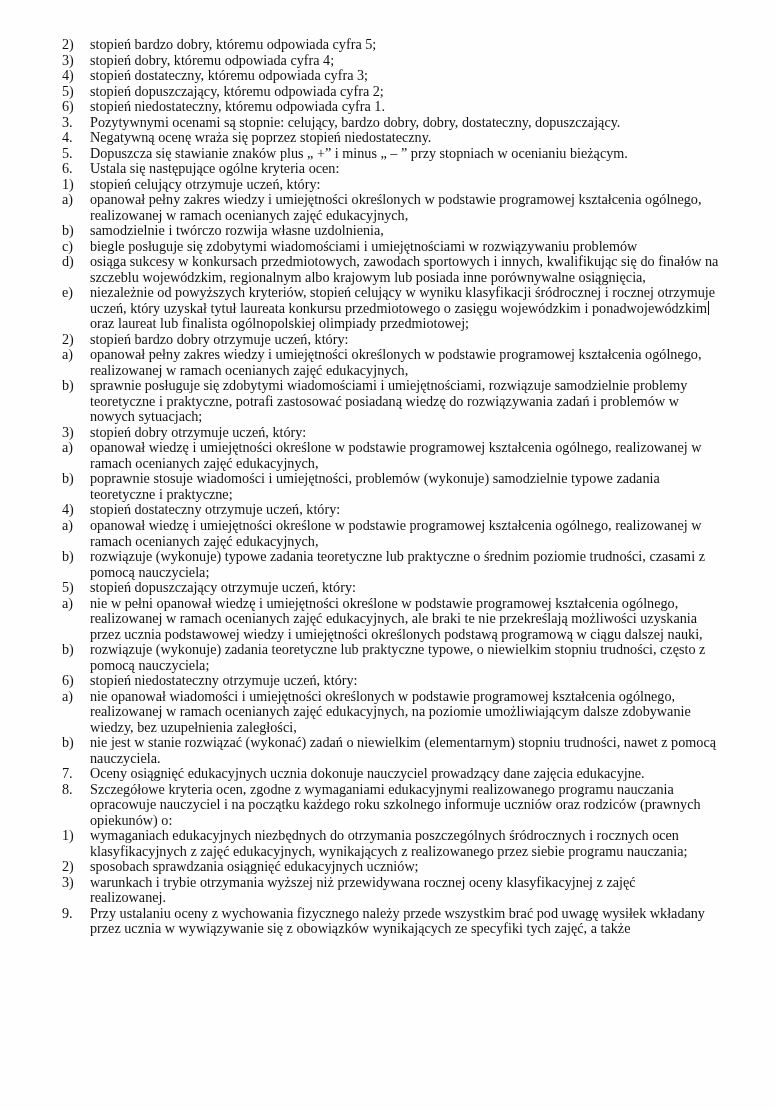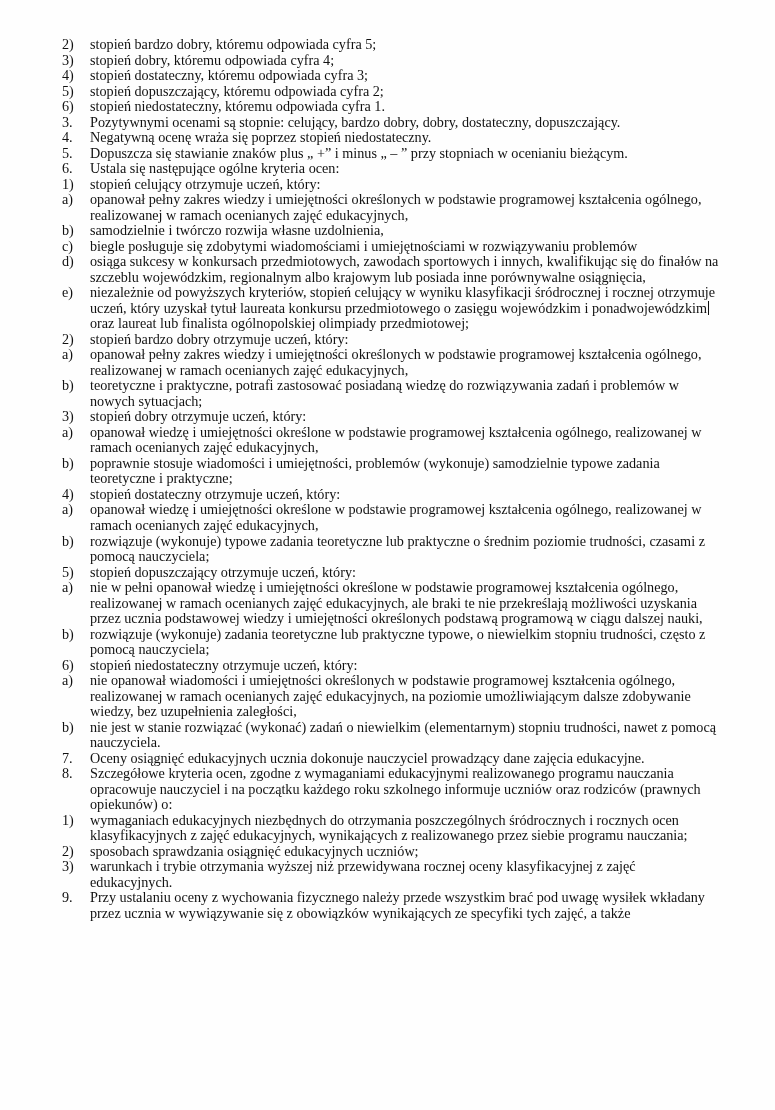--- a/index.html
+++ b/index.html
@@ -100,20 +100,21 @@
       <div class="item">
         <span class="num">a)</span>
         <div class="txt">
           <div><span>opanował pełny zakres wiedzy i umiejętności określonych w podstawie programowej kształcenia ogólnego,</span></div>
           <div><span>realizowanej w ramach ocenianych zajęć edukacyjnych,</span></div>
         </div>
       </div>
       <div class="item">
         <span class="num">b)</span>
         <div class="txt">
+          <div><span>sprawnie posługuje się zdobytymi wiadomościami i umiejętnościami, rozwiązuje samodzielnie problemy</span></div>
           <div><span>teoretyczne i praktyczne, potrafi zastosować posiadaną wiedzę do rozwiązywania zadań i problemów w</span></div>
           <div><span>nowych sytuacjach;</span></div>
         </div>
       </div>
       <div class="item">
         <span class="num">3)</span>
         <div class="txt"><span>stopień dobry otrzymuje uczeń, który:</span></div>
       </div>
       <div class="item">
         <span class="num">a)</span>
@@ -205,21 +206,21 @@
         </div>
       </div>
       <div class="item">
         <span class="num">2)</span>
         <div class="txt"><span>sposobach sprawdzania osiągnięć edukacyjnych uczniów;</span></div>
       </div>
       <div class="item">
         <span class="num">3)</span>
         <div class="txt">
           <div><span>warunkach i trybie otrzymania wyższej niż przewidywana rocznej oceny klasyfikacyjnej z zajęć</span></div>
-          <div><span>edukacyjnych.</span></div>
+          <div><span>realizowanej.</span></div>
         </div>
       </div>
       <div class="item">
         <span class="num">9.</span>
         <div class="txt">
           <div><span>Przy ustalaniu oceny z wychowania fizycznego należy przede wszystkim brać pod uwagę wysiłek wkładany</span></div>
           <div><span>przez ucznia w wywiązywanie  się z obowiązków wynikających ze specyfiki tych zajęć, a także</span></div>
         </div>
       </div>
     </div>

